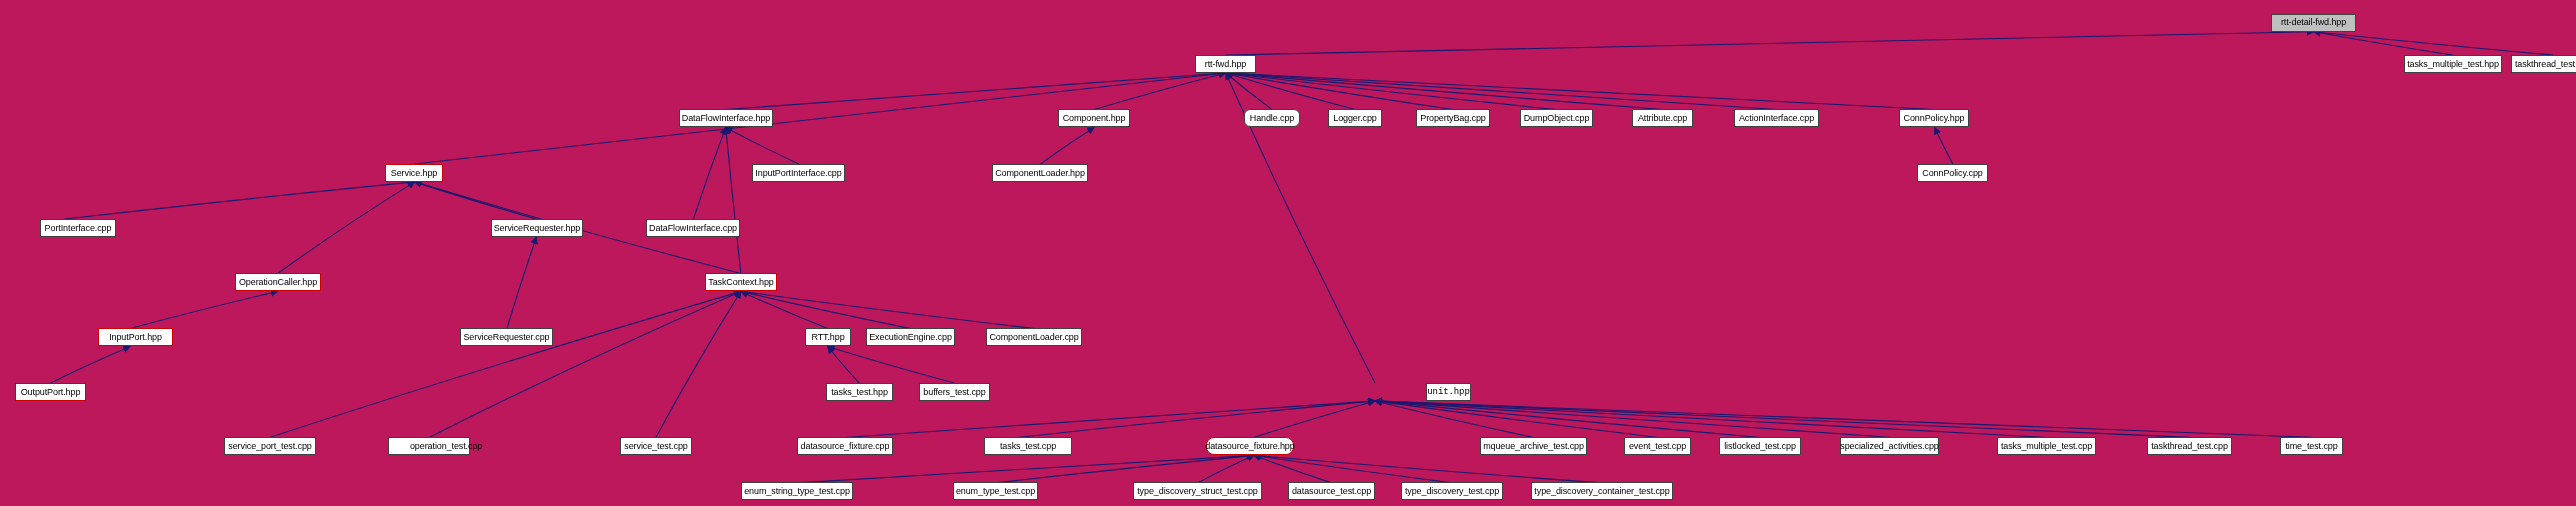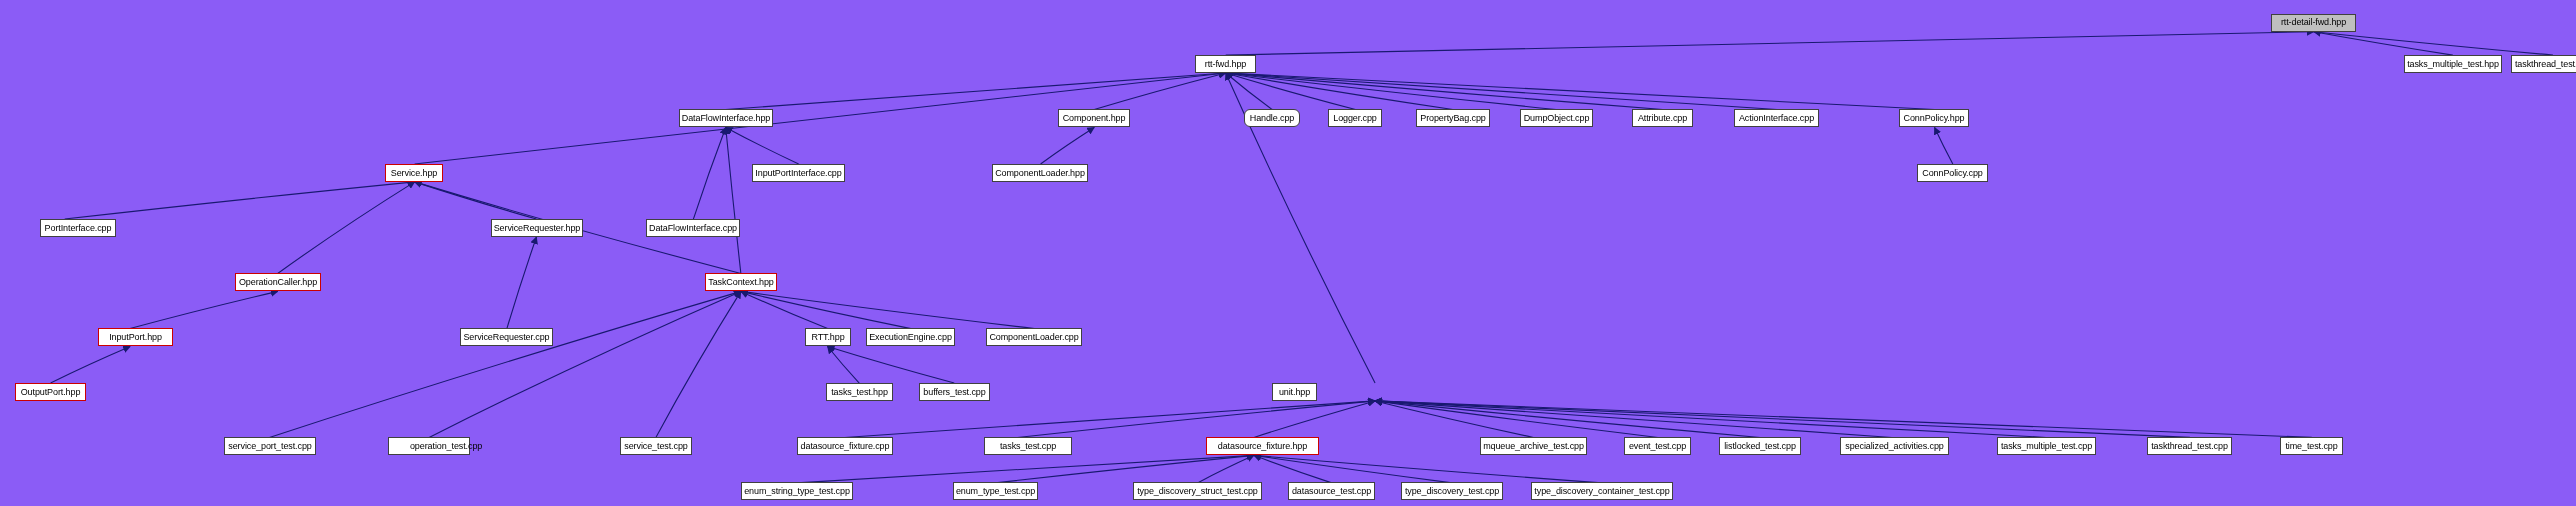--- a/index.html
+++ b/index.html
@@ -4,21 +4,21 @@
 <style>
   html, body {
     margin: 0;
     padding: 0;
     background: #ffffff;
   }
   #graph {
     position: relative;
     width: 2576px;
     height: 507px;
-    background: #8b5cf6;
+    background: #be185d;
     font-family: "Liberation Sans", sans-serif;
     overflow: hidden;
   }
   #edges {
     position: absolute;
     left: 0; top: 0;
     width: 2576px;
     height: 507px;
     pointer-events: none;
   }
@@ -131,34 +131,34 @@
     <div class="node" style="left: 40px; top: 219px; width: 76px;">PortInterface.cpp</div>
     <div class="node" style="left: 491px; top: 219px; width: 92px;">ServiceRequester.hpp</div>
     <div class="node" style="left: 646px; top: 219px; width: 94px;">DataFlowInterface.cpp</div>
     <div class="node hdr" style="left: 235px; top: 273px; width: 86px;">OperationCaller.hpp</div>
     <div class="node hdr" style="left: 705px; top: 273px; width: 72px;">TaskContext.hpp</div>
     <div class="node hdr" style="left: 98px; top: 328px; width: 75px;">InputPort.hpp</div>
     <div class="node" style="left: 460px; top: 328px; width: 93px;">ServiceRequester.cpp</div>
     <div class="node" style="left: 805px; top: 328px; width: 46px;">RTT.hpp</div>
     <div class="node" style="left: 866px; top: 328px; width: 89px;">ExecutionEngine.cpp</div>
     <div class="node" style="left: 986px; top: 328px; width: 96px;">ComponentLoader.cpp</div>
-    <div class="node" style="left: 1272px; top: 383px; width: 45px;">unit.hpp</div>
+    <div class="node" style="left: 1426px; top: 383px; width: 45px; font-family: Liberation Mono, monospace;">unit.hpp</div>
     <div class="node hdr" style="left: 15px; top: 383px; width: 71px;">OutputPort.hpp</div>
     <div class="node" style="left: 826px; top: 383px; width: 67px;">tasks_test.hpp</div>
     <div class="node" style="left: 919px; top: 383px; width: 71px;">buffers_test.cpp</div>
     <div class="node" style="left: 224px; top: 437px; width: 92px;">service_port_test.cpp</div>
     <div class="node" style="left: 388px; top: 437px; width: 82px; padding-left: 39px;">operation_test.cpp</div>
     <div class="node" style="left: 620px; top: 437px; width: 72px;">service_test.cpp</div>
     <div class="node" style="left: 797px; top: 437px; width: 96px;">datasource_fixture.cpp</div>
     <div class="node" style="left: 984px; top: 437px; width: 88px;">tasks_test.cpp</div>
-    <div class="node hdr" style="left: 1206px; top: 437px; width: 113px;">datasource_fixture.hpp</div>
+    <div class="node hdr" style="left: 1206px; top: 437px; width: 88px; border-radius: 8px;">datasource_fixture.hpp</div>
     <div class="node" style="left: 1480px; top: 437px; width: 107px;">mqueue_archive_test.cpp</div>
     <div class="node" style="left: 1624px; top: 437px; width: 67px;">event_test.cpp</div>
     <div class="node" style="left: 1719px; top: 437px; width: 82px;">listlocked_test.cpp</div>
-    <div class="node" style="left: 1840px; top: 437px; width: 109px;">specialized_activities.cpp</div>
+    <div class="node" style="left: 1840px; top: 437px; width: 99px;">specialized_activities.cpp</div>
     <div class="node" style="left: 1997px; top: 437px; width: 99px;">tasks_multiple_test.cpp</div>
     <div class="node" style="left: 2147px; top: 437px; width: 85px;">taskthread_test.cpp</div>
     <div class="node" style="left: 2280px; top: 437px; width: 63px;">time_test.cpp</div>
     <div class="node" style="left: 741px; top: 482px; width: 112px;">enum_string_type_test.cpp</div>
     <div class="node" style="left: 953px; top: 482px; width: 85px;">enum_type_test.cpp</div>
     <div class="node" style="left: 1133px; top: 482px; width: 129px;">type_discovery_struct_test.cpp</div>
     <div class="node" style="left: 1288px; top: 482px; width: 87px;">datasource_test.cpp</div>
     <div class="node" style="left: 1401px; top: 482px; width: 102px;">type_discovery_test.cpp</div>
     <div class="node" style="left: 1531px; top: 482px; width: 142px;">type_discovery_container_test.cpp</div>
   </div>

